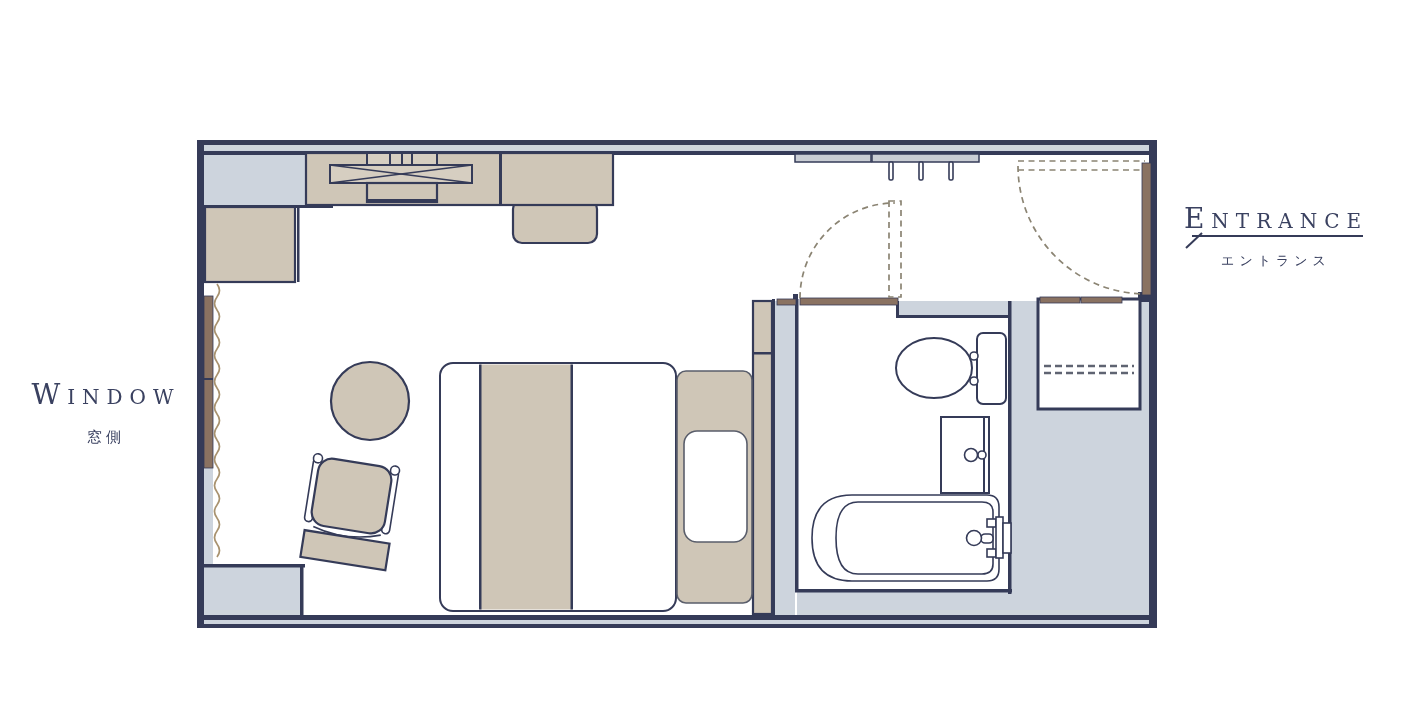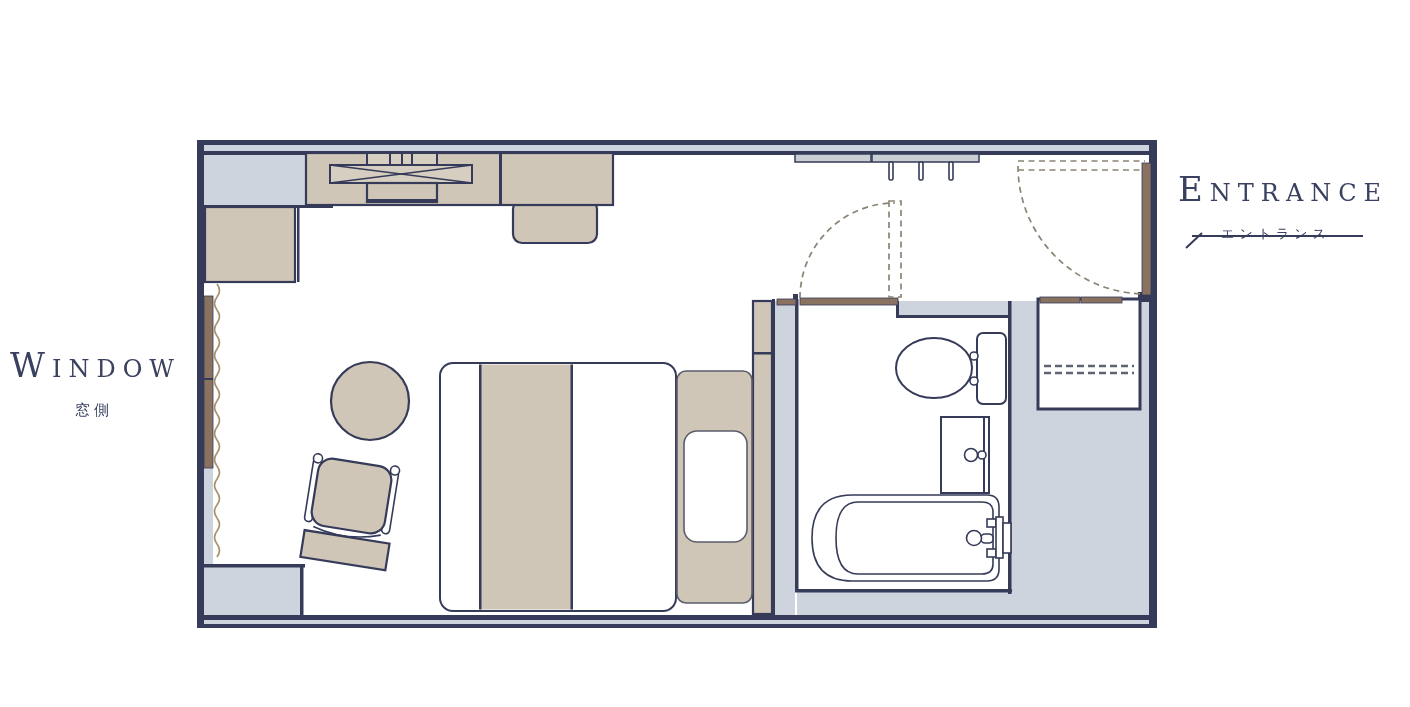--- a/index.html
+++ b/index.html
@@ -25,23 +25,23 @@
   .nline{stroke:var(--outline);fill:none;}
   .soft{fill:#fff;stroke:#5a5e6b;stroke-width:1.6;}
   .softbeige{fill:var(--furniture_fill);stroke:#5a5e6b;stroke-width:1.6;}
   .dash-olive{fill:none;stroke:var(--door_swing_dash);stroke-width:1.7;stroke-dasharray:6 4.5;}
   .dash-navy{fill:none;stroke:var(--shelf_dash);stroke-width:2.4;stroke-dasharray:7 4;}
   .curtain{fill:none;stroke:var(--curtain);stroke-width:1.7;}
   .hanger{fill:var(--hanger_fill);stroke:var(--outline);stroke-width:1.5;}
   
   .plan-label{position:absolute;color:var(--label_text);text-align:center;}
   .plan-label .ttl{font-variant:small-caps;font-variant-caps:small-caps;
-      font-size:34px;letter-spacing:7px;line-height:1;white-space:nowrap;display:block;}
+      font-size:28px;letter-spacing:7px;line-height:1;white-space:nowrap;display:block;margin-top:33px;}
   .plan-label .sub{font-size:15px;letter-spacing:4px;margin-top:19px;display:block;white-space:nowrap;}
-  .window-label{left:10px;top:348px;width:168px;}
+  .window-label{left:22px;top:348px;width:168px;}
   .entrance-label{left:1178px;top:172px;width:196px;}
   .entrance-label .sub{font-size:13px;letter-spacing:5px;}
 </style>
 </head>
 <body style="background: rgb(255, 255, 255);">
 
 <div class="stage">
 
 <svg width="1410" height="707" viewBox="0 0 1410 707">
 

